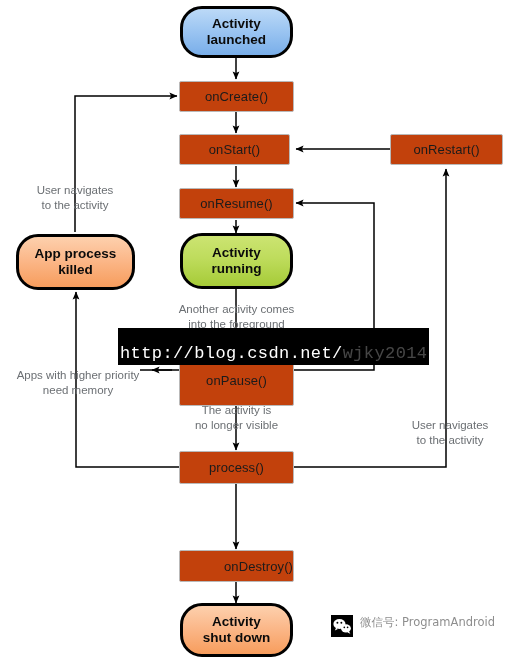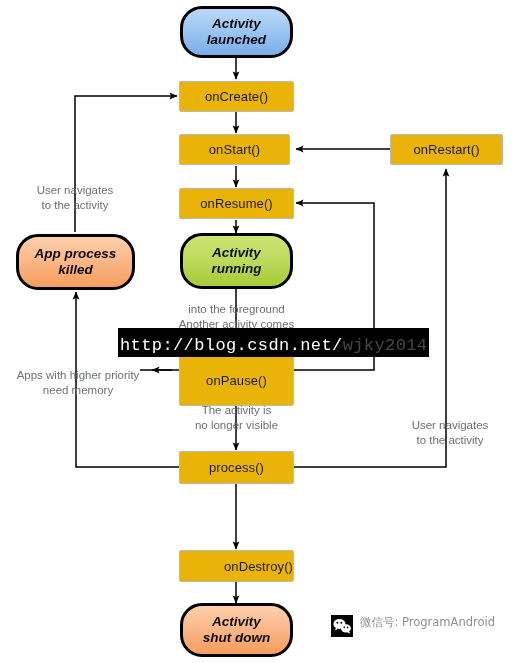--- a/index.html
+++ b/index.html
@@ -8,41 +8,41 @@
     font-family:"Liberation Sans","DejaVu Sans",sans-serif;
     -webkit-font-smoothing:antialiased;
   }
   #stage{position:absolute;left:0;top:0;width:513px;height:663px;}
   svg.edges{position:absolute;left:0;top:0;width:513px;height:663px;pointer-events:none;}
 
   
   .mbox{
     position:absolute;
     box-sizing:border-box;
-    background:#eab308;
+    background:#c2410c;
     border:1px solid #b9b9b9;
     border-radius:2px;
     display:flex;align-items:center;justify-content:center;
     font-size:13px;color:#1b1b1b;
     letter-spacing:.1px;
     box-shadow:0 0 0 0 rgba(0,0,0,0);
   }
 
   
   .state{
     position:absolute;
     box-sizing:border-box;
     border:3px solid #000;
     border-radius:22px;
     display:flex;align-items:center;justify-content:center;
     text-align:center;
     font-size:13.5px;font-weight:bold;color:#0b0b0b;
     line-height:1.18;
   }
-  .state span{display:block;font-style:italic;}
+  .state span{display:block;}
   .state.blue{
     background:linear-gradient(180deg,#bcd9f7 0%,#9dc6f2 45%,#79aee9 100%);
   }
   .state.green{
     background:linear-gradient(180deg,#ccE472 0%,#bedc5c 45%,#a6cb38 100%);
   }
   .state.orange{
     background:linear-gradient(180deg,#fdd0ad 0%,#fbb88a 45%,#f79d5d 100%);
   }
 
@@ -56,21 +56,21 @@
     white-space:nowrap;
   }
 
   
   .wm-url{
     position:absolute;
     left:118px;top:328px;
     background:#000;color:#fff;
     font-family:"Liberation Mono","DejaVu Sans Mono",monospace;
     font-size:17px;letter-spacing:.4px;
-    padding:8px 2px 1px 2px;
+    padding:16px 2px 1px 2px;
     line-height:1.15;
     white-space:nowrap;
   }
   .wm-url .faded{color:#c9c9c9;background:transparent;opacity:.35;}
 
   .wm-wechat{
     position:absolute;left:331px;top:615px;
     display:flex;align-items:flex-start;gap:7px;
   }
   .wm-wechat .wicon{
@@ -181,22 +181,22 @@
   <div class="mbox" style="left:390px;top:134px;width:113px;height:31px;">
     <span>onRestart()</span>
   </div>
 
   <div class="elabel" style="left:14px;top:183px;width:122px;">
     <div>User navigates</div>
     <div>to the activity</div>
   </div>
 
   <div class="elabel" style="left:156px;top:302px;width:161px;">
+    <div>Another activity comes</div>
     <div>into the foreground</div>
-    <div>Another activity comes</div>
   </div>
 
   <div class="elabel" style="left:336px;top:325px;width:96px;">
     <div>User returns</div>
     <div>to the activity</div>
   </div>
 
   <div class="elabel" style="left:8px;top:352px;width:140px;margin-top:16px;">
     <div>Apps with higher priority</div>
     <div>need memory</div>

